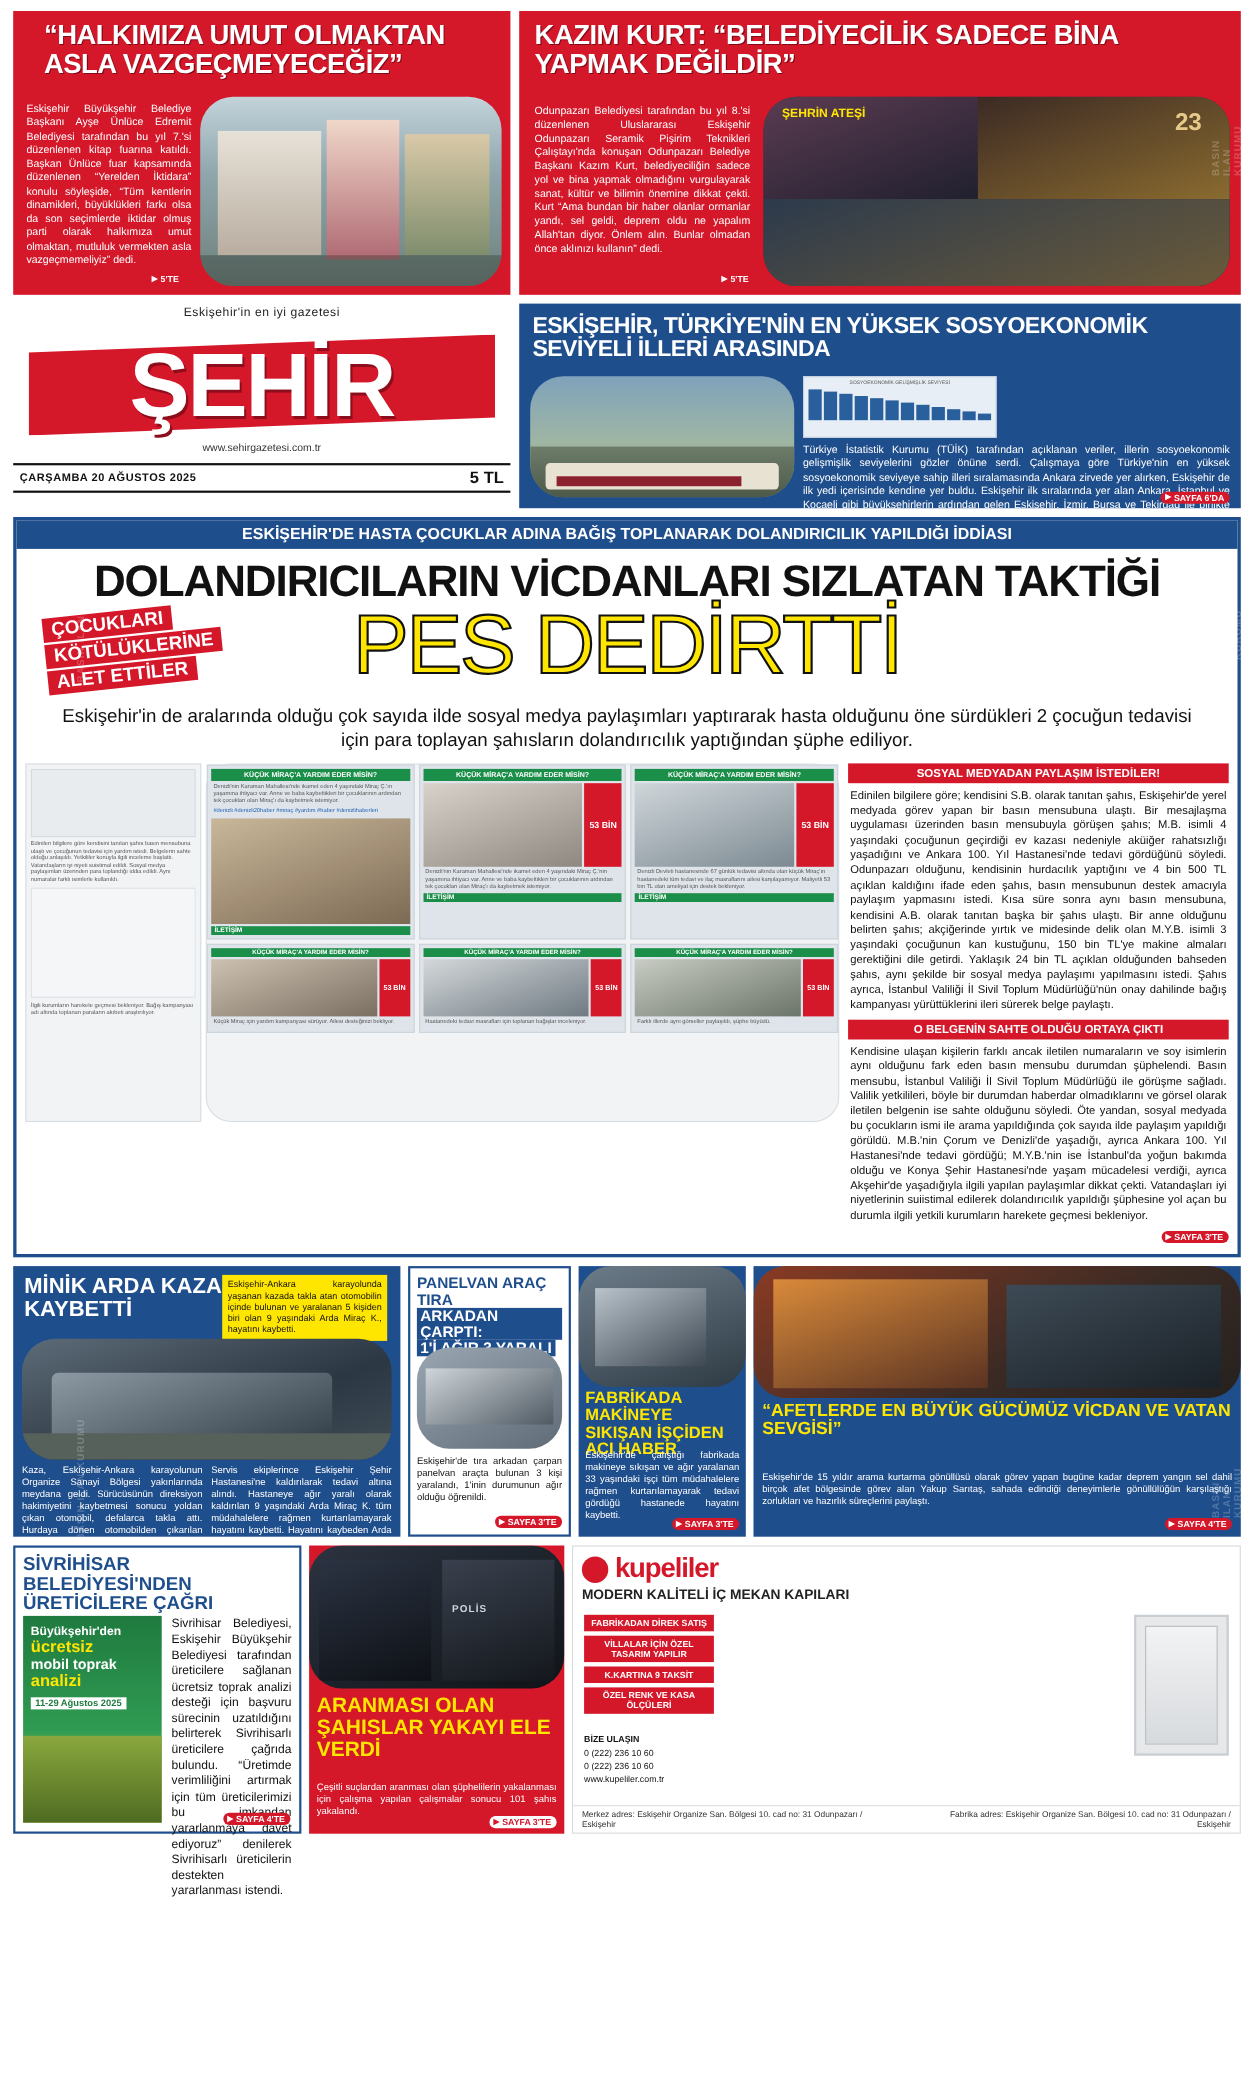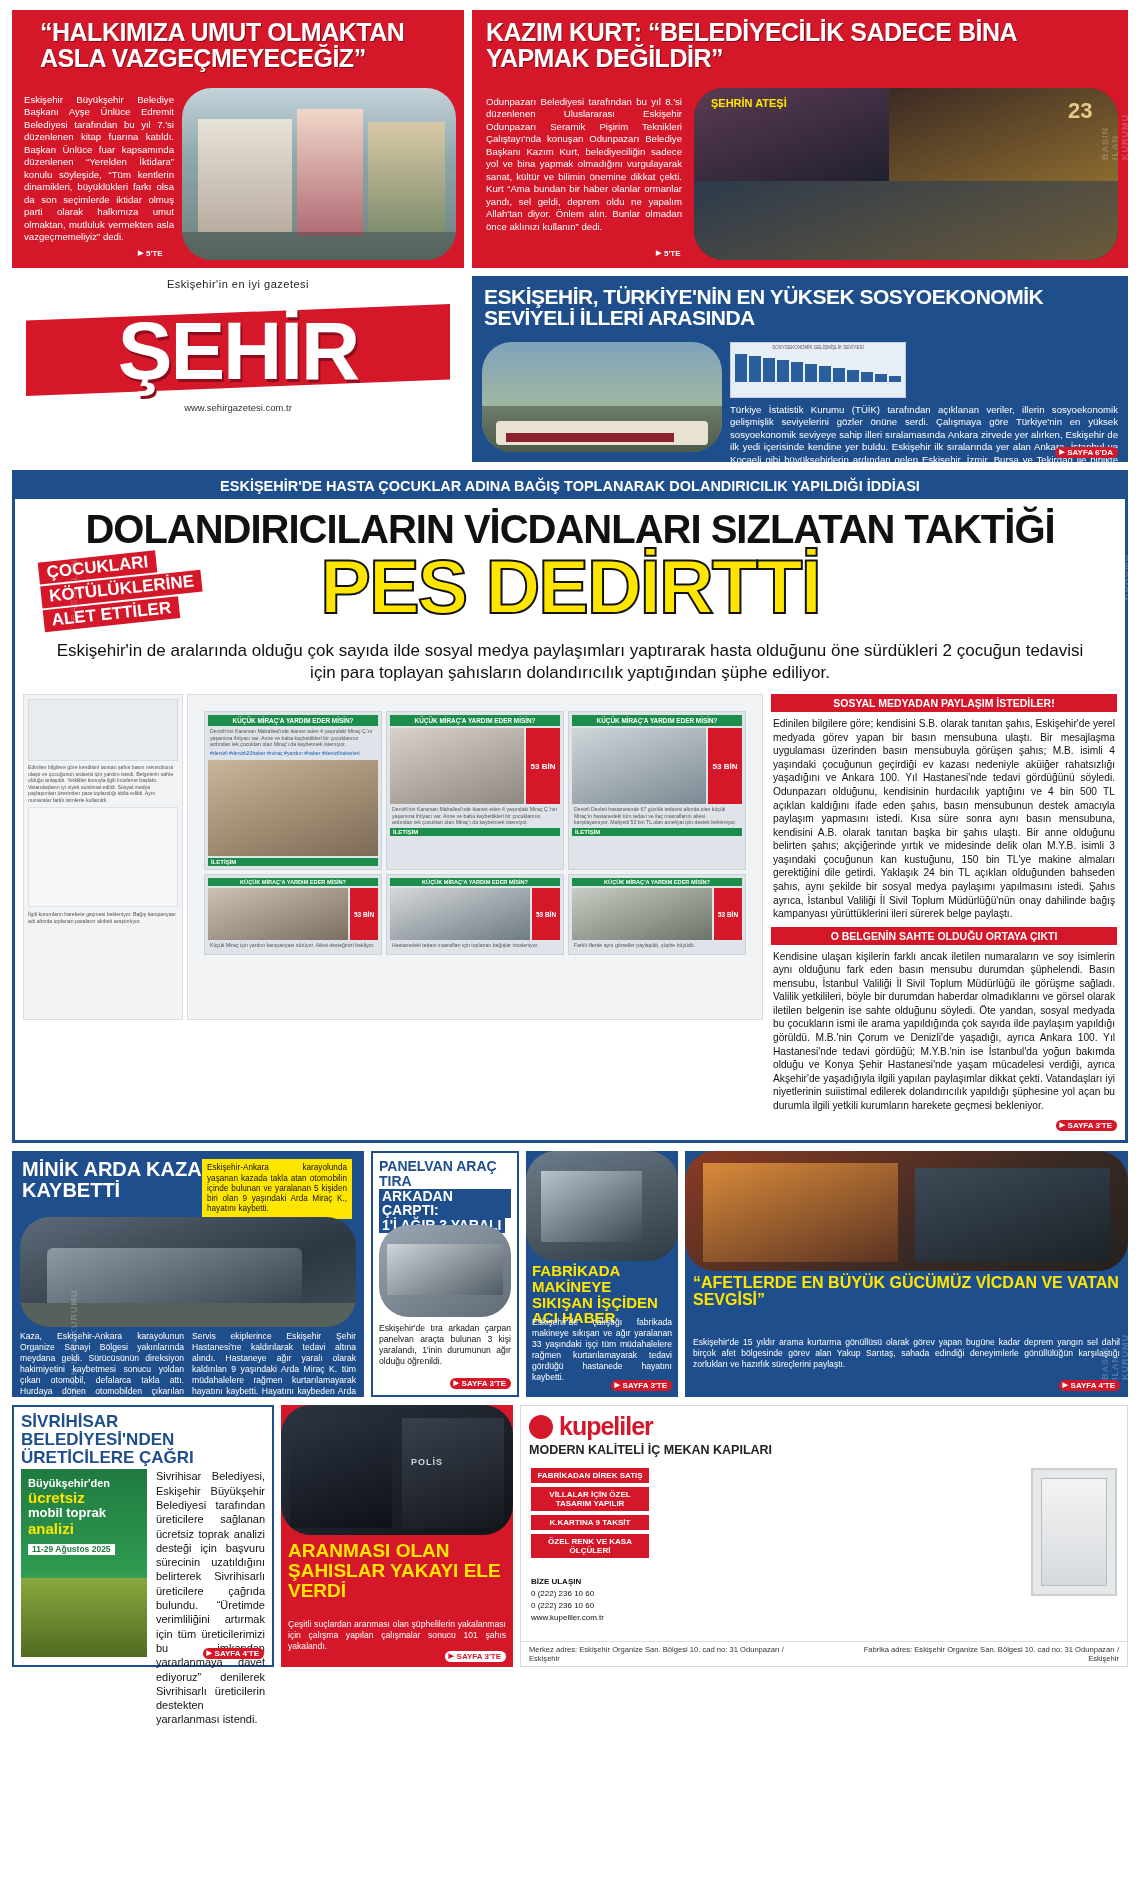--- a/index.html
+++ b/index.html
@@ -67,21 +67,21 @@
               font-size:9.6px; line-height:1.3; text-align:justify; }
   .soz-body.with-chart { top:128px; }
 
   
   .feature { margin-top:8px; border:3px solid #1f4e8c; background:#fff; }
   .feat-kicker { background:#1f4e8c; color:#fff; text-align:center; font-size:14.5px; font-weight:bold;
                  padding:5px 0; letter-spacing:0px; }
   .feat-h1 { text-align:center; font-size:40px; font-weight:bold; color:#111; letter-spacing:-1px;
              margin:8px 6px 0 6px; }
   .feat-h2-wrap { position:relative; height:84px; margin-top:-2px; }
-  .feat-h2 { text-align:center; font-size:76px; font-weight:bold; color:#ffe600;
+  .feat-h2 { text-align:center; font-size:76px; font-weight:normal; color:#ffe600;
              -webkit-text-stroke:2px #111; letter-spacing:-2px; line-height:.98; }
   .feat-badge { position:absolute; left:26px; top:4px; transform:rotate(-6deg); }
   .feat-badge div { background:#d5172a; color:#fff; font-weight:bold; font-size:17px;
                     padding:1px 8px; margin-bottom:2px; width:max-content; }
   .feat-lede { font-size:17px; text-align:center; line-height:1.3; padding:6px 40px 10px 40px; }
 
   .feat-cols { display:flex; gap:8px; padding:0 8px 8px 8px; }
   .feat-left { width:740px; }
   .feat-right { flex:1; }
   .clip-grid { display:flex; gap:4px; }
@@ -198,20 +198,24 @@
 
   <div class="mast-row">
 
     <div class="mast">
       <div class="mast-kicker">Eskişehir'in en iyi gazetesi</div>
       <div class="mast-logo-wrap">
         <div class="mast-ribbon"></div>
         <div class="mast-logo">ŞEHİR</div>
       </div>
       <div class="mast-url">www.sehirgazetesi.com.tr</div>
+      <div class="mast-bottom">
+        <div class="mast-date">ÇARŞAMBA  20  AĞUSTOS  2025</div>
+        <div class="mast-price">5 TL</div>
+      </div>
     </div>
 
     <div class="card soz">
       <div class="soz-head">
         <div class="hdl">ESKİŞEHİR, TÜRKİYE'NİN EN YÜKSEK SOSYOEKONOMİK SEVİYELİ İLLERİ ARASINDA</div>
       </div>
       <div class="soz-photo photo">
         <div style="position:absolute;left:0;bottom:0;width:100%;height:42%;background:linear-gradient(180deg,#6d7d6a,#4d5a4a);"></div>
         <div style="position:absolute;left:6%;bottom:6%;width:88%;height:22%;background:#e8e2d2;border-radius:4px;"></div>
         <div style="position:absolute;left:10%;bottom:9%;width:70%;height:8%;background:#8b2230;"></div>
@@ -265,21 +269,21 @@
                 Edinilen bilgilere göre kendisini tanıtan şahıs basın mensubuna ulaştı ve çocuğunun tedavisi için
                 yardım istedi. Belgelerin sahte olduğu anlaşıldı. Yetkililer konuyla ilgili inceleme başlattı.
                 Vatandaşların iyi niyeti suistimal edildi. Sosyal medya paylaşımları üzerinden para toplandığı
                 iddia edildi. Aynı numaralar farklı isimlerle kullanıldı.
               </div>
               <div style="height:100px;background:#f4f6f8;border:1px solid #dde2e7;margin-top:4px;"></div>
               <div style="margin-top:4px;">İlgili kurumların harekete geçmesi bekleniyor. Bağış kampanyası adı altında toplanan paraların akıbeti araştırılıyor.</div>
             </div>
           </div>
 
-          <div class="clip-col" style="flex:1;padding:16px;">
+          <div class="clip-col" style="flex:1;padding:0;border-radius:23px;">
             <div style="display:flex;gap:4px;">
               <div class="clip-shot" style="flex:1;padding:3px;">
                 <div style="font-size:6.4px;font-weight:bold;background:#1b8f4a;color:#fff;padding:2px;text-align:center;">KÜÇÜK MİRAÇ'A YARDIM EDER MİSİN?</div>
                 <div class="sm" style="padding:2px;">Denizli'nin Karaman Mahallesi'nde ikamet eden 4 yaşındaki Miraç Ç.'ın yaşamına ihtiyacı var. Anne ve baba kaybettikleri bir çocuklarının ardından tek çocukları olan Miraç'ı da kaybetmek istemiyor.</div>
                 <div class="sm" style="padding:0 2px 2px 2px;color:#1b62b5;">#denizli #denizli20haber #miraç     #yardım #haber #denizlihaberleri</div>
                 <div style="height:96px;background:linear-gradient(160deg,#c9b79a,#7d6a54);margin:2px 0;"></div>
                 <div style="font-size:6px;font-weight:bold;background:#1b8f4a;color:#fff;padding:1px 3px;">İLETİŞİM</div>
               </div>
 
               <div class="clip-shot" style="flex:1;padding:3px;">

